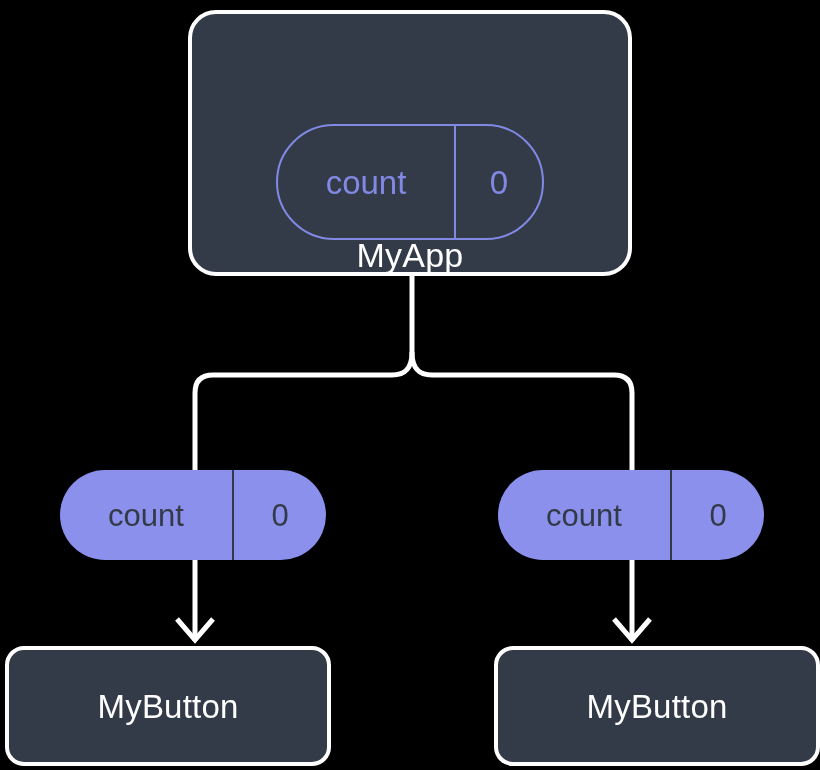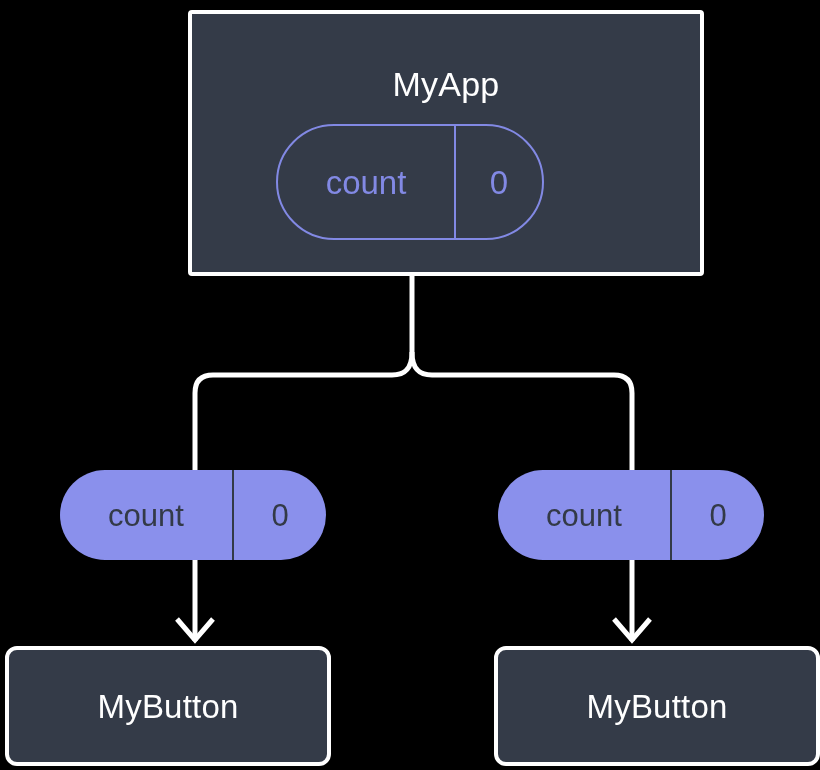--- a/index.html
+++ b/index.html
@@ -46,35 +46,35 @@
     font-size: 34px;
     line-height: 1;
     letter-spacing: 0.2px;
     white-space: nowrap;
   }
 
   
   #root-node {
     left: 188px;
     top: 10px;
-    width: 516px;
+    width: 444px;
     height: 266px;
-    border-radius: 4px;
-    justify-content: flex-start;
+    border-radius: 28px;
+    justify-content: flex-end;
   }
   #root-node .comp-title {
     margin-top: 53px;
   }
 
   
   .leaf-node {
     width: 326px;
     height: 120px;
     justify-content: center;
-    border-radius: 12px;
+    border-radius: 19px;
   }
   #leaf-left  { left: 5px;   top: 646px; }
   #leaf-right { left: 494px; top: 646px; }
   .leaf-node .comp-title { font-size: 33px; }
 
   
   .capsule {
     position: absolute;
     box-sizing: border-box;
     display: flex;

